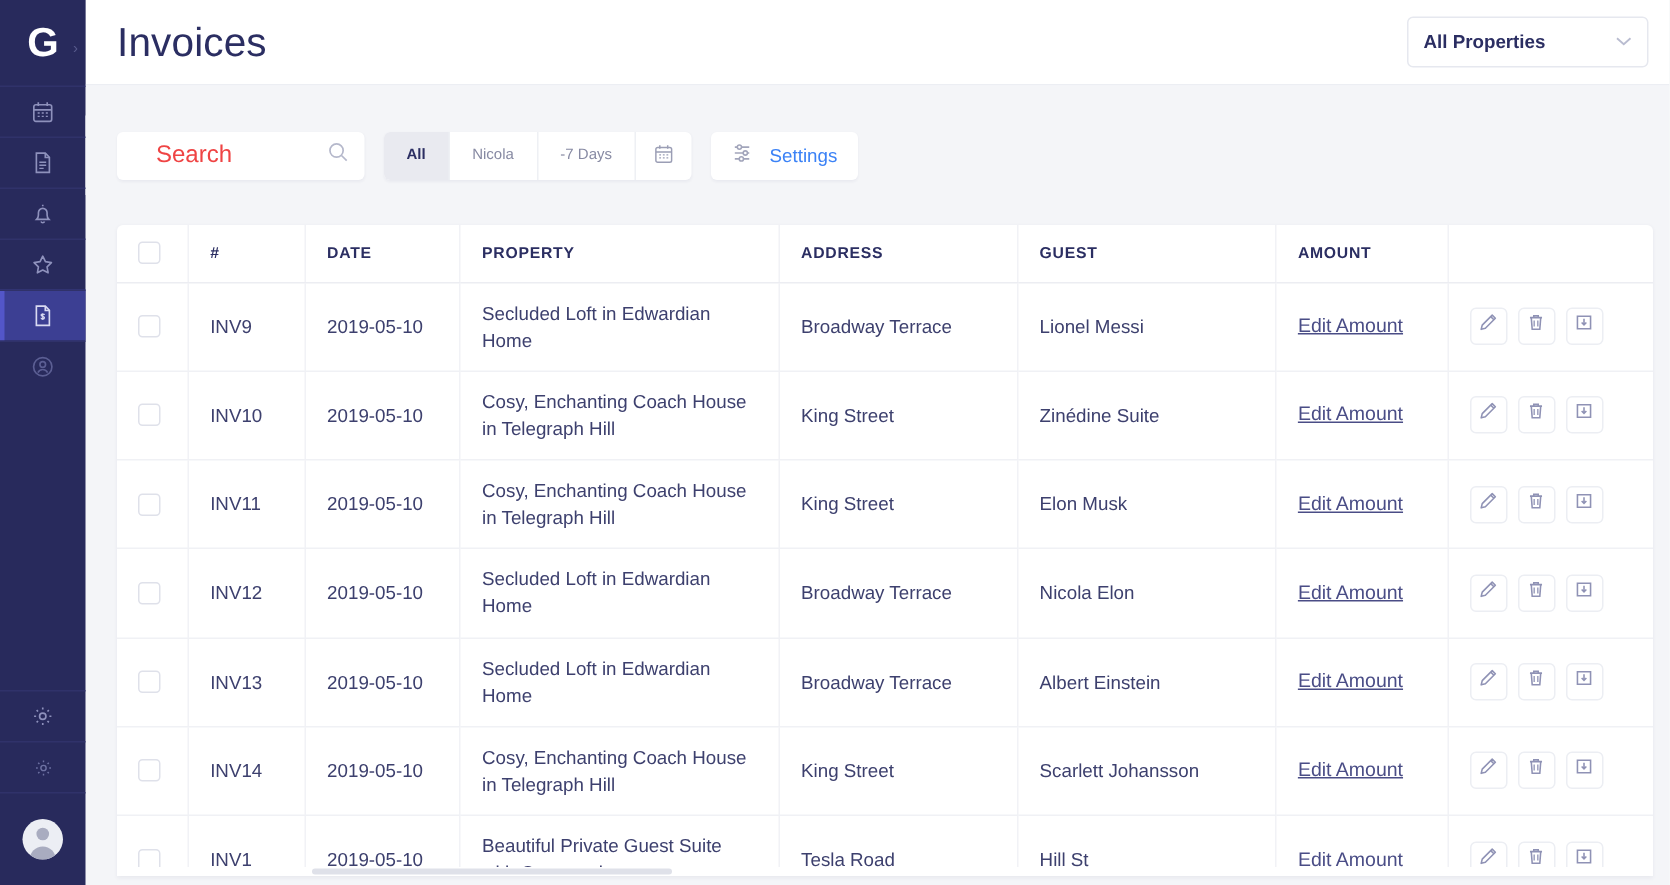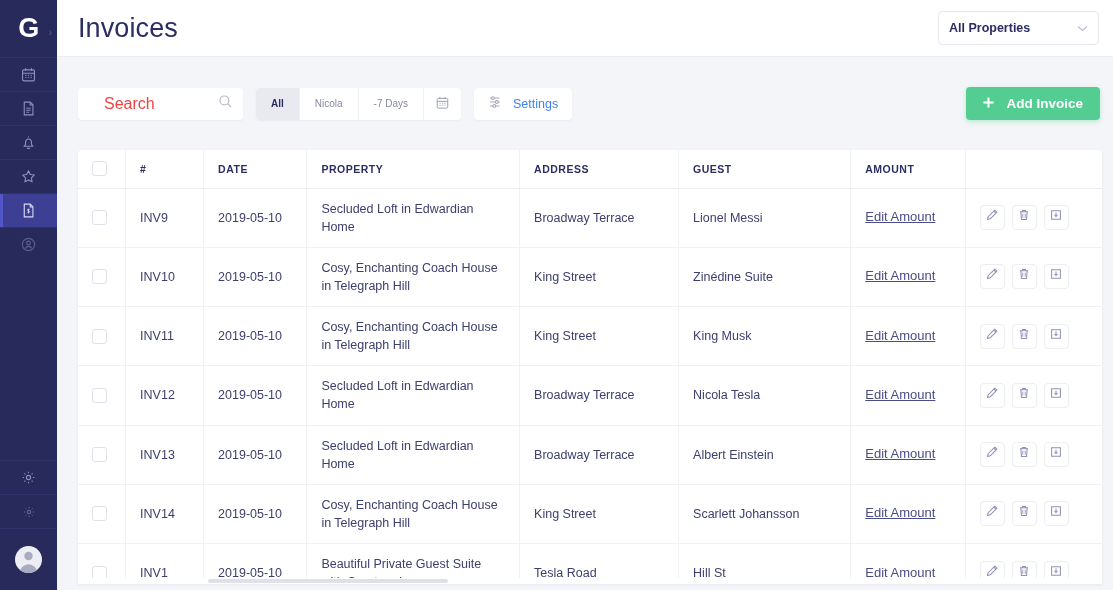--- a/index.html
+++ b/index.html
@@ -304,28 +304,20 @@
             <circle cx="5.5" cy="3.5" r="1.6" fill="#fff"></circle>
             <circle cx="10" cy="8" r="1.6" fill="#fff"></circle>
             <circle cx="7" cy="12.5" r="1.6" fill="#fff"></circle>
           </svg>
         </span>
         <span>Settings</span>
       </div>
 
       <div class="filter-spacer"></div>
 
-      <div class="add-btn">
-        <span>
-          <svg width="17" height="17" viewBox="0 0 18 18" fill="none" stroke="#fff" stroke-width="2.1" stroke-linejoin="round">
-            <path d="M9 3.6v10.8M3.6 9h10.8"></path>
-          </svg>
-        </span>
-        <span>Add Invoice</span>
-      </div>
 
     </div>
 
     <div class="table-wrap">
       <table>
         <thead>
           <tr>
             <th class="col-chk">
               <span class="chk"></span>
             </th>
@@ -426,21 +418,21 @@
   </tr>
 
   <tr>
     <td class="col-chk">
       <span class="chk"></span>
     </td>
     <td class="col-num">INV11</td>
     <td class="col-date">2019-05-10</td>
     <td class="col-prop">Cosy, Enchanting Coach House in Telegraph Hill</td>
     <td class="col-addr">King Street</td>
-    <td class="col-guest">King Musk</td>
+    <td class="col-guest">Elon Musk</td>
     <td class="col-amt">
       <span class="edit-link">Edit Amount</span>
     </td>
     <td class="col-act">
       <div class="actions">
         <span class="act-btn">
           <span>
             <svg width="14" height="14" viewBox="0 0 16 16" fill="none" stroke="#8f92b5" stroke-width="1.2" stroke-linejoin="round">
               <path d="M11.2 2.4l2.4 2.4-7.6 7.6-3.2.8.8-3.2z"></path>
               <path d="M10.1 3.5l2.4 2.4"></path>
@@ -469,21 +461,21 @@
   </tr>
 
   <tr>
     <td class="col-chk">
       <span class="chk"></span>
     </td>
     <td class="col-num">INV12</td>
     <td class="col-date">2019-05-10</td>
     <td class="col-prop">Secluded Loft in Edwardian Home</td>
     <td class="col-addr">Broadway Terrace</td>
-    <td class="col-guest">Nicola Tesla</td>
+    <td class="col-guest">Nicola Elon</td>
     <td class="col-amt">
       <span class="edit-link">Edit Amount</span>
     </td>
     <td class="col-act">
       <div class="actions">
         <span class="act-btn">
           <span>
             <svg width="14" height="14" viewBox="0 0 16 16" fill="none" stroke="#8f92b5" stroke-width="1.2" stroke-linejoin="round">
               <path d="M11.2 2.4l2.4 2.4-7.6 7.6-3.2.8.8-3.2z"></path>
               <path d="M10.1 3.5l2.4 2.4"></path>

